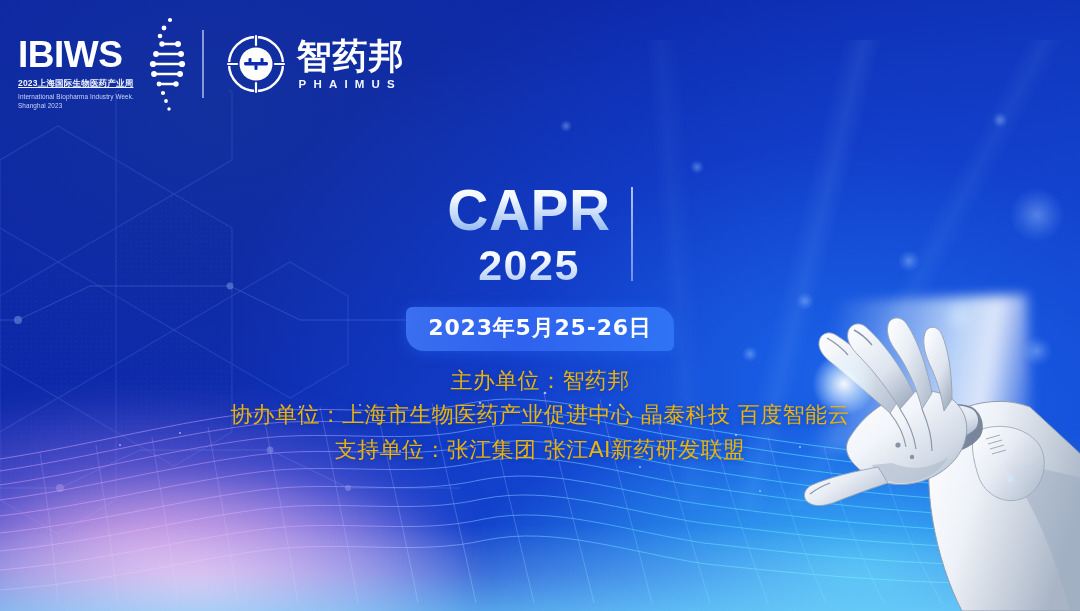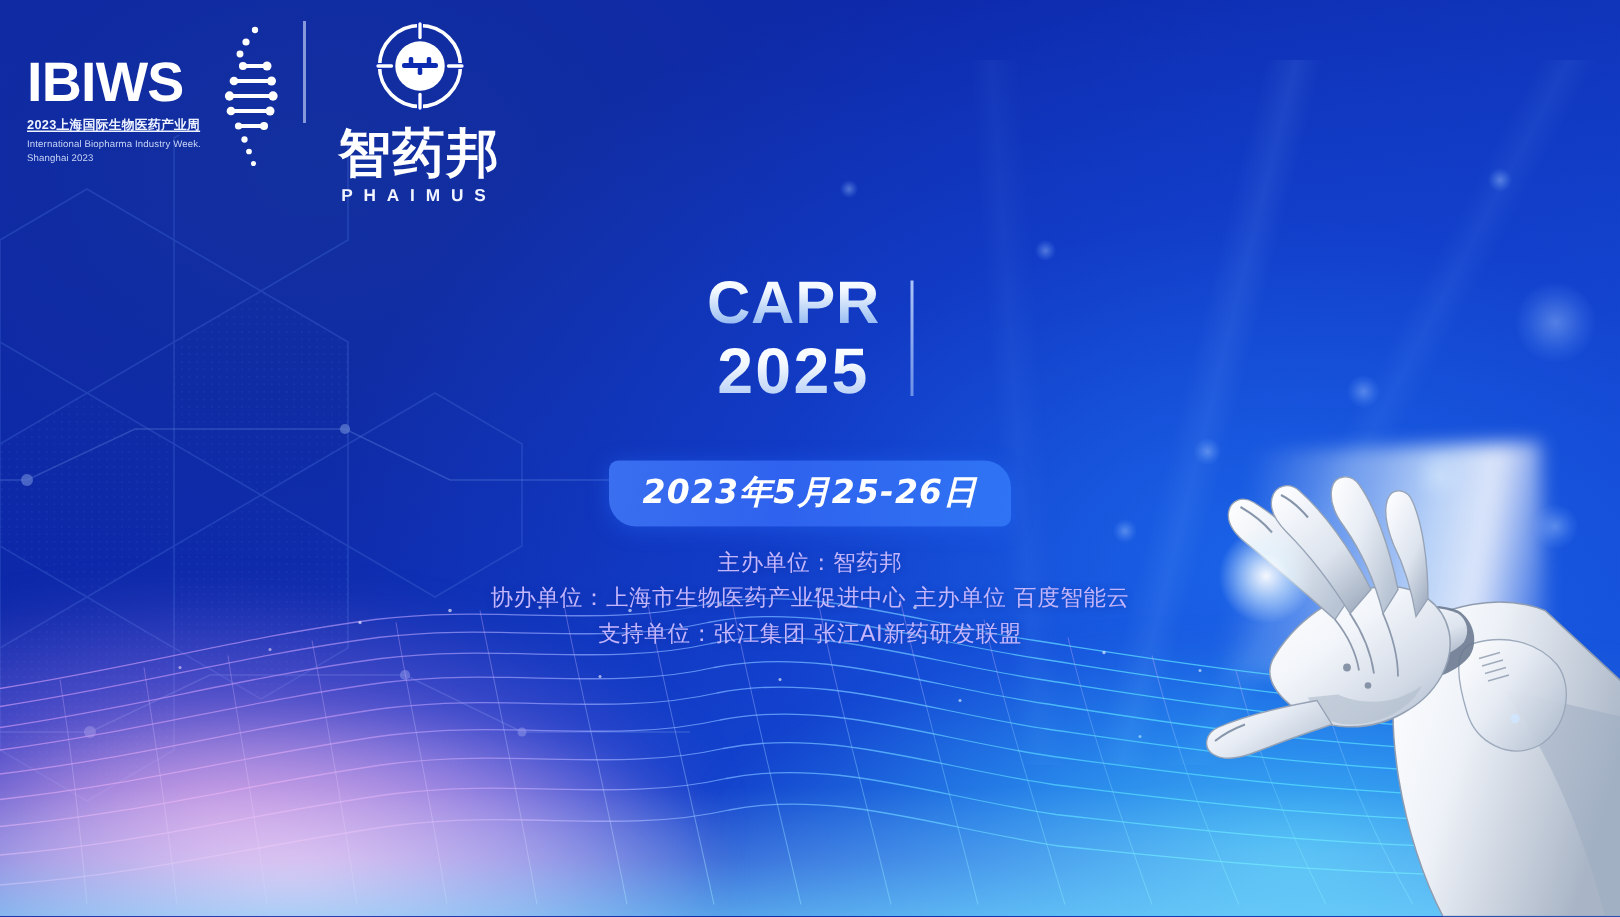--- a/index.html
+++ b/index.html
@@ -103,21 +103,21 @@
     left: 0; right: 0; bottom: 0;
     height: 86px;
     background: linear-gradient(to top, rgba(140,235,255,.55) 0%, rgba(190,240,255,.22) 45%, rgba(255,255,255,0) 100%);
   }
 
   
   .logo-bar {
     position: absolute;
     left: 18px; top: 14px;
     display: flex;
-    align-items: flex-start;
+    align-items: center;
     gap: 0;
     z-index: 20;
   }
   .ibiws-block {
     display: flex;
     align-items: flex-start;
     gap: 4px;
   }
   .ibiws-text { display: flex; flex-direction: column; padding-top: 22px; }
   .ibiws-word {
@@ -154,21 +154,21 @@
   .dna-mark { width: 46px; height: 100px; margin-left: 2px; }
   .dna-mark svg { width: 100%; height: 100%; display:block; }
 
   .logo-divider {
     width: 1.6px;
     height: 68px;
     background: rgba(205,220,255,.62);
     margin: 0 22px 0 16px;
   }
 
-  .phaimus-block { display: flex; align-items: center; gap: 11px; flex-direction: column; }
+  .phaimus-block { display: flex; align-items: center; gap: 11px; }
   .phaimus-mark { width: 60px; height: 60px; }
   .phaimus-mark svg { width: 100%; height: 100%; display: block; }
   .phaimus-text { display: flex; flex-direction: column; }
   .phaimus-cn {
     font-family: "DejaVu Sans", "Liberation Sans", sans-serif;
     font-weight: 700;
     font-size: 35px;
     color: #ffffff;
     line-height: 1.05;
     letter-spacing: 1px;
@@ -198,21 +198,21 @@
   .capr-col {
     display: flex;
     flex-direction: column;
     align-items: center;
     justify-content: center;
     padding-right: 20px;
   }
   .capr-word {
     font-family: "Liberation Sans", sans-serif;
     font-weight: 800;
-    font-size: 40px;
+    font-size: 57px;
     line-height: .96;
     letter-spacing: .5px;
     background: linear-gradient(to bottom, #ffffff 0%, #f2f8ff 28%, #a8c7f5 76%, #7ea8ec 100%);
     -webkit-background-clip: text;
     background-clip: text;
     color: transparent;
     -webkit-text-fill-color: transparent;
   }
   .capr-year {
     font-family: "Liberation Sans", sans-serif;
@@ -269,34 +269,33 @@
     background: linear-gradient(95deg, #3a6ff0 0%, #2f62ee 42%, #2f74f4 100%);
     border-radius: 6px 18px 6px 18px;
     padding: 6px 22px 8px 22px;
     color: #ffffff;
     font-family: "DejaVu Sans", "Liberation Sans", sans-serif;
     font-size: 22px;
     font-weight: 700;
     letter-spacing: .8px;
     box-shadow: 0 2px 14px rgba(40,110,255,.40);
     white-space: nowrap;
-    font-style: italic;
   }
 
   
   .org-zone {
     position: absolute;
     left: 0; right: 0; top: 364px;
     z-index: 18;
     text-align: center;
   }
   .org-line {
     font-family: "DejaVu Sans", "Liberation Sans", sans-serif;
-    color: #c4b5fd;
-    font-size: 15px;
+    color: #eab308;
+    font-size: 22px;
     line-height: 1.56;
     letter-spacing: .4px;
     white-space: nowrap;
     text-shadow: 0 1px 5px rgba(10,40,140,.45);
   }
 
   
   .robot-hand {
     position: absolute;
     right: -6px; bottom: 0;
@@ -539,21 +538,21 @@
       <div class="title-sep"></div>
     </div>
   </div>
 
   <div class="date-zone">
     <div class="date-badge">2023年5月25-26日</div>
   </div>
 
   <div class="org-zone">
     <div class="org-line">主办单位：智药邦</div>
-    <div class="org-line">协办单位：上海市生物医药产业促进中心  主办单位   百度智能云</div>
+    <div class="org-line">协办单位：上海市生物医药产业促进中心  晶泰科技   百度智能云</div>
     <div class="org-line">支持单位：张江集团 张江AI新药研发联盟</div>
   </div>
 
   <div class="fingertip-flare"></div>
   <div class="robot-hand">
     <svg viewBox="0 0 300 300" xmlns="http://www.w3.org/2000/svg">
       <defs>
         <linearGradient id="metalA" x1="0" y1="0" x2="1" y2="1">
           <stop offset="0%" stop-color="#ffffff"></stop>
           <stop offset="38%" stop-color="#f2f5fa"></stop>

